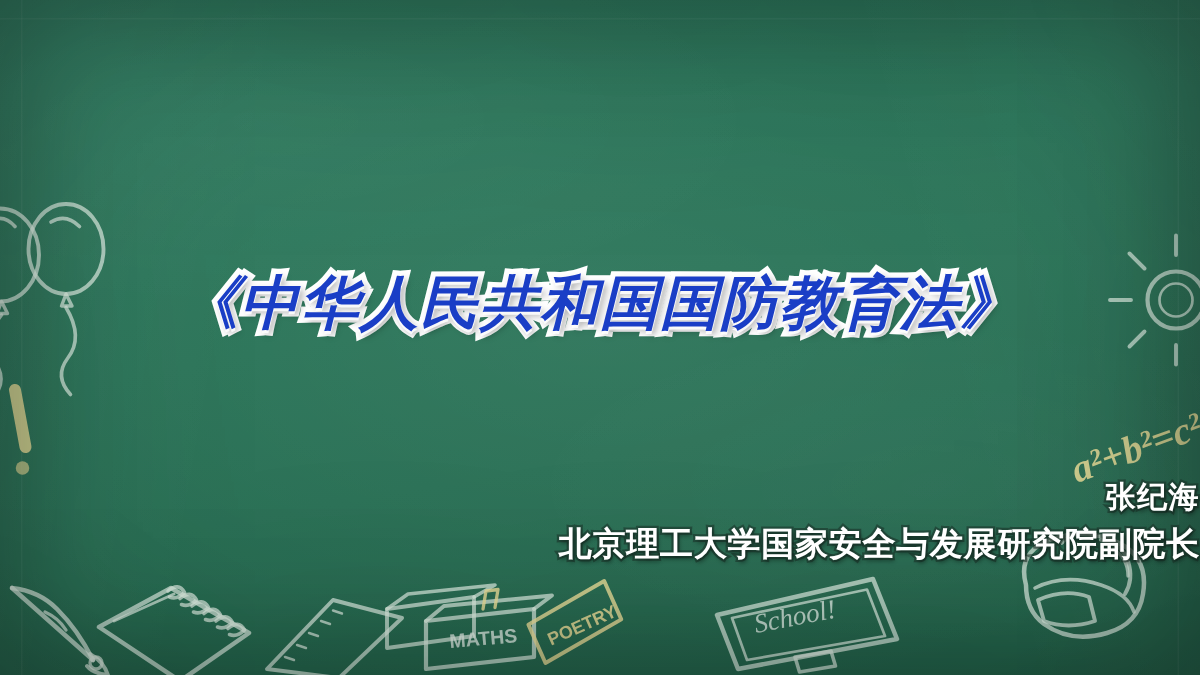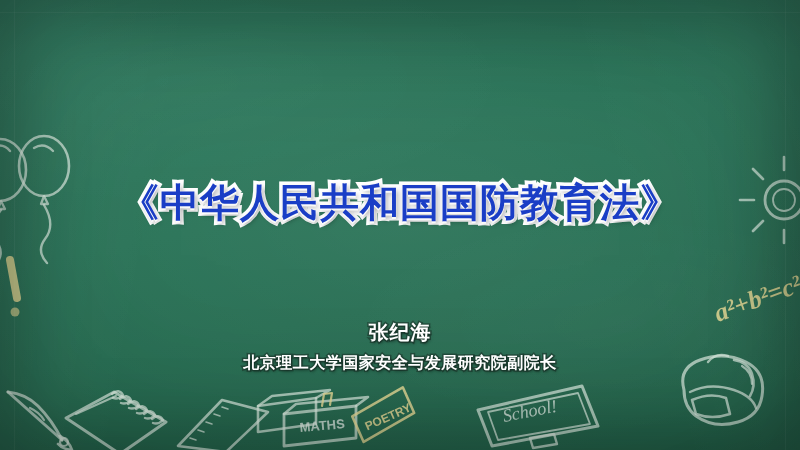--- a/index.html
+++ b/index.html
@@ -79,20 +79,21 @@
     stroke: none;
   }
 
   
   .title-block {
     position: absolute;
     left: 0;
     right: 0;
     top: 178px;
     text-align: center;
+    font-style: italic;
   }
   .title-line {
     display: block;
     font-size: 39px;
     line-height: 50px;
     font-weight: bold;
     letter-spacing: 1px;
     color: #1a3ec6;
     -webkit-text-stroke: 7px #ffffff;
     paint-order: stroke fill;
@@ -101,37 +102,37 @@
       0 0 2px rgba(255,255,255,0.9),
       2px 3px 5px rgba(0,0,0,0.35);
   }
 
   
   .presenter-block {
     position: absolute;
     left: 0;
     right: 0;
     top: 318px;
-    text-align: center;
+    text-align: right;
     font-family: Liberation Serif, serif;
   }
   .presenter-name {
     display: block;
     font-size: 20px;
     line-height: 29px;
     font-weight: bold;
     color: #ffffff;
     letter-spacing: 1px;
     -webkit-text-stroke: 3px rgba(25,48,38,0.55);
     paint-order: stroke fill;
     text-shadow: 1px 2px 3px rgba(0,0,0,0.45);
   }
   .presenter-affil {
     display: block;
-    font-size: 16px;
+    font-size: 22px;
     line-height: 32px;
     font-weight: bold;
     color: #ffffff;
     letter-spacing: 0.5px;
     -webkit-text-stroke: 3px rgba(25,48,38,0.55);
     paint-order: stroke fill;
     text-shadow: 1px 2px 3px rgba(0,0,0,0.45);
   }
 </style>
 </head>

